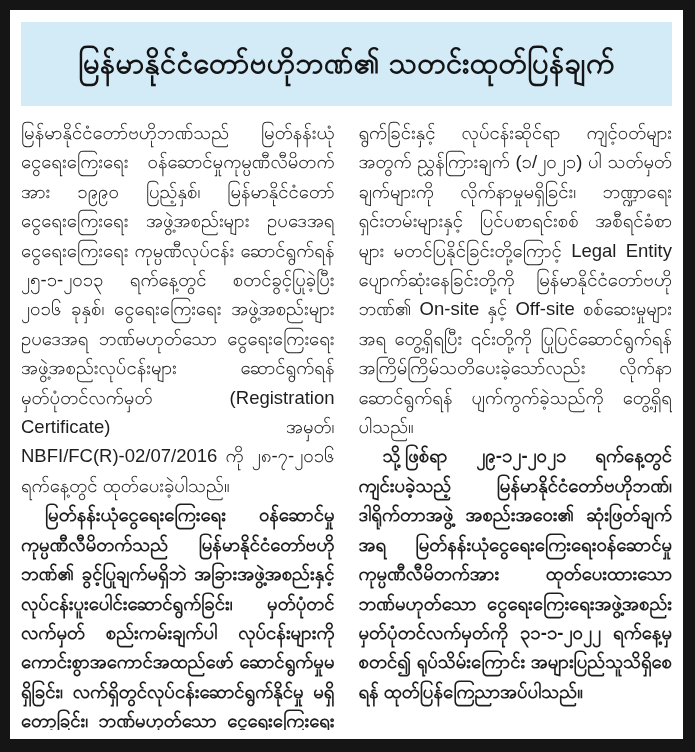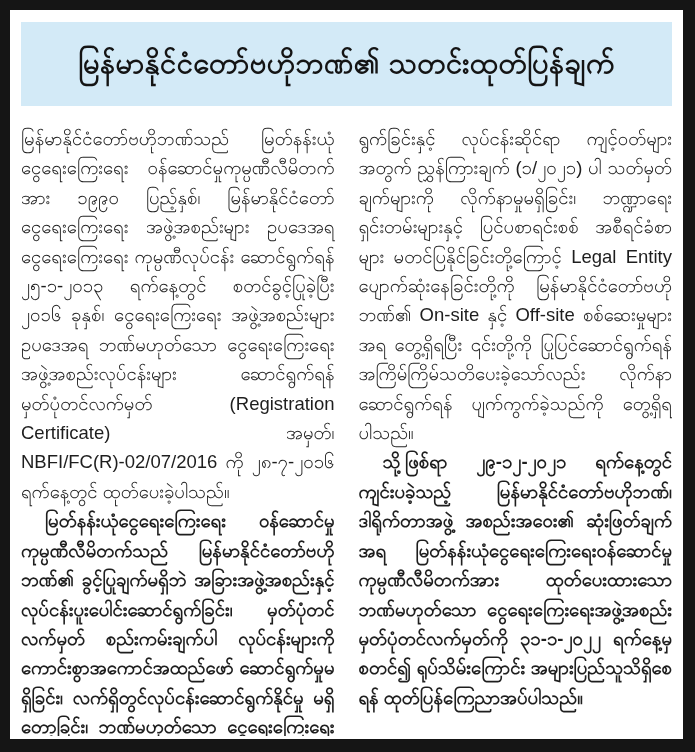--- a/index.html
+++ b/index.html
@@ -27,21 +27,21 @@
     overflow: hidden;
   }
   .title-banner {
     box-sizing: border-box;
     width: 100%;
     height: 84px;
     background: #d3eaf7;
     display: flex;
     align-items: center;
     justify-content: center;
-    margin-bottom: 18px;
+    margin-bottom: 12px;
   }
   .title-banner h1 {
     margin: 0;
     font-size: 29px;
     line-height: 1.1;
     font-weight: bold;
     color: #141414;
     letter-spacing: 0.5px;
     white-space: nowrap;
   }

